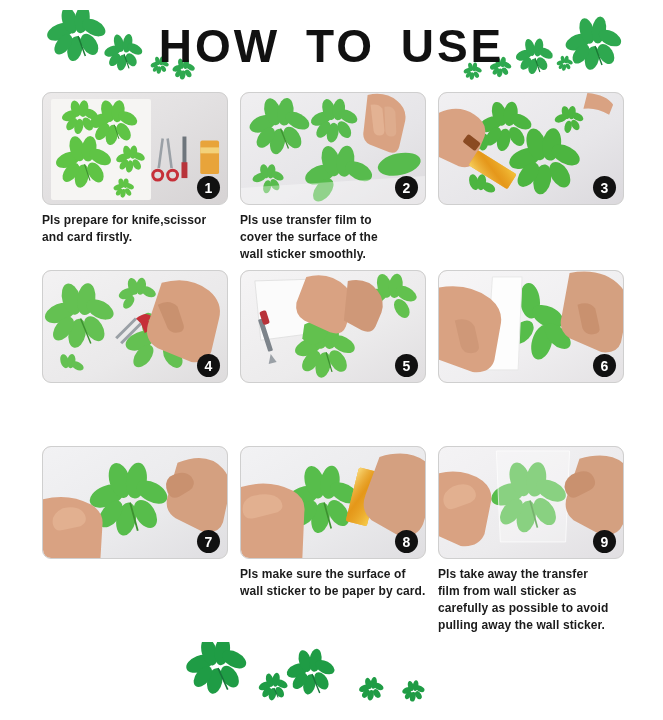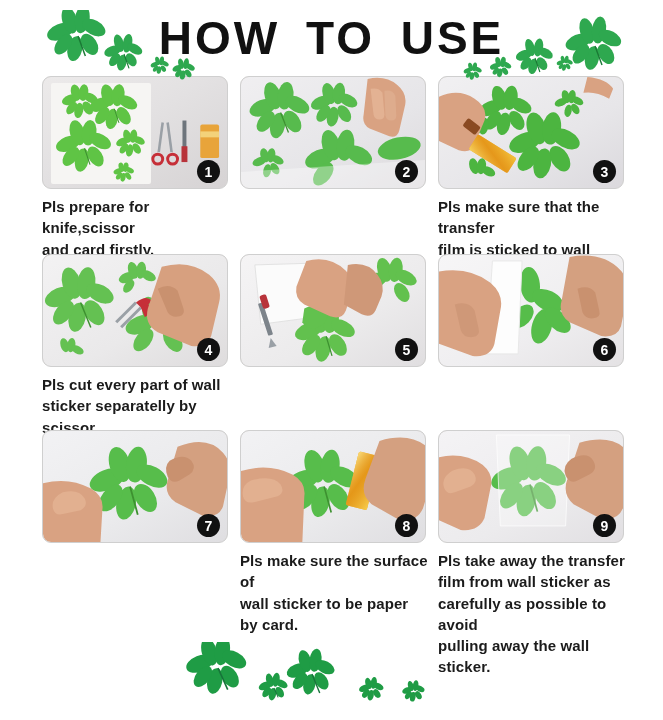--- a/index.html
+++ b/index.html
@@ -9,21 +9,21 @@
     height: 720px;
     background: #ffffff;
     font-family: "Liberation Sans", sans-serif;
     overflow: hidden;
     position: relative;
   }
 
   
   .header {
     position: relative;
-    height: 76px;
+    height: 92px;
     display: flex;
     align-items: center;
     justify-content: center;
   }
   .title {
     font-size: 46px;
     font-weight: bold;
     letter-spacing: 3px;
     color: #111111;
     word-spacing: 10px;
@@ -87,21 +87,21 @@
     display: flex;
     align-items: center;
     justify-content: center;
     z-index: 9;
     font-family: "Liberation Sans", sans-serif;
   }
 
   
   .caption {
     margin-top: 7px;
-    font-size: 15px;
+    font-size: 12px;
     line-height: 1.42;
     font-weight: bold;
     color: #1b1b1b;
     font-family: "Liberation Sans", sans-serif;
     letter-spacing: 0.1px;
     white-space: pre-line;
   }
 
   
   .footer-deco {
@@ -340,20 +340,23 @@
           <path d="M0 96 L186 84 L186 113 L0 113 Z" fill="rgba(255,255,255,0.35)"></path>
           <g>
             <path d="M128 2 q18 -4 30 6 q10 8 8 20 l-6 26 q-2 8 -10 6 l-20 -8 q-8 -4 -6 -14 z" fill="#d9a282"></path>
             <path d="M131 12 q8 -2 12 4 l2 22 q0 5 -5 5 q-5 0 -6 -5 z" fill="#e3b293"></path>
             <path d="M145 14 q8 -2 11 5 l1 20 q0 5 -5 5 q-5 0 -6 -5 z" fill="#deac8d"></path>
           </g>
         </svg>
       </div>
       <div class="badge">2</div>
     </div>
+    <div class="caption">Pls use transfer film to
+cover the surface of the
+wall sticker smoothly.</div>
   </div>
 
   <div class="cell cell-row1">
     <div class="photo">
       <div class="photo-inner">
         <div class="surface" style="background:linear-gradient(150deg,#f1f0f2,#e7e6e9 60%,#dbd9dd);"></div>
         <svg viewBox="0 0 186 113" style="position:absolute;inset:0;">
           <g fill="#4cb540">
             <g transform="translate(68,36) scale(0.88)">
               <ellipse cx="-18" cy="-5" rx="14" ry="8" transform="rotate(-22 -18 -5)"></ellipse>
@@ -406,23 +409,20 @@
                 <stop offset="1" stop-color="#f5c83f" stop-opacity="0.9"></stop>
               </linearGradient>
             </defs>
             <rect x="28" y="42" width="10" height="16" rx="2" fill="#8a4a22" transform="rotate(-52 33 50)"></rect>
           </g>
           <path d="M150 0 q20 2 26 12 l-4 10 q-14 -8 -26 -6 z" fill="#d9a282"></path>
         </svg>
       </div>
       <div class="badge">3</div>
     </div>
-    <div class="caption">Pls make sure that the transfer
-film is sticked to wall sticker
-well by card.</div>
   </div>
 
   <div class="cell cell-row2">
     <div class="photo">
       <div class="photo-inner">
         <div class="surface" style="background:linear-gradient(150deg,#f3f2f3,#eae9ea 60%,#dedcdd);"></div>
         <svg viewBox="0 0 186 113" style="position:absolute;inset:0;">
           <g fill="#64c152">
             <g transform="translate(38,48) scale(1.15)">
               <ellipse cx="-18" cy="-5" rx="14" ry="8" transform="rotate(-22 -18 -5)"></ellipse>
@@ -462,23 +462,20 @@
             <path d="M99 53 q10 -6 14 2 l-10 8 z" fill="#c62f38"></path>
           </g>
           <g>
             <path d="M120 12 q28 -8 48 8 q14 12 10 28 l-8 34 q-4 12 -20 10 l-34 -14 q-14 -8 -10 -24 z" fill="#d7a07f"></path>
             <path d="M116 34 q12 -6 20 2 l6 18 q2 6 -4 8 q-8 2 -12 -4 z" fill="#c9916f"></path>
           </g>
         </svg>
       </div>
       <div class="badge">4</div>
     </div>
-    <div class="caption">Pls cut every part of wall
-sticker separatelly by
-scissor.</div>
   </div>
 
   <div class="cell cell-row2">
     <div class="photo">
       <div class="photo-inner">
         <div class="surface" style="background:linear-gradient(150deg,#f5f4f5,#ecebec 60%,#e0dee0);"></div>
         <svg viewBox="0 0 186 113" style="position:absolute;inset:0;">
           <path d="M14 10 L80 8 L96 60 L20 70 Z" fill="#fbfbfb" stroke="#e2e2e2"></path>
           <g fill="#62c14e">
             <g transform="translate(86,82) scale(1.0)">

